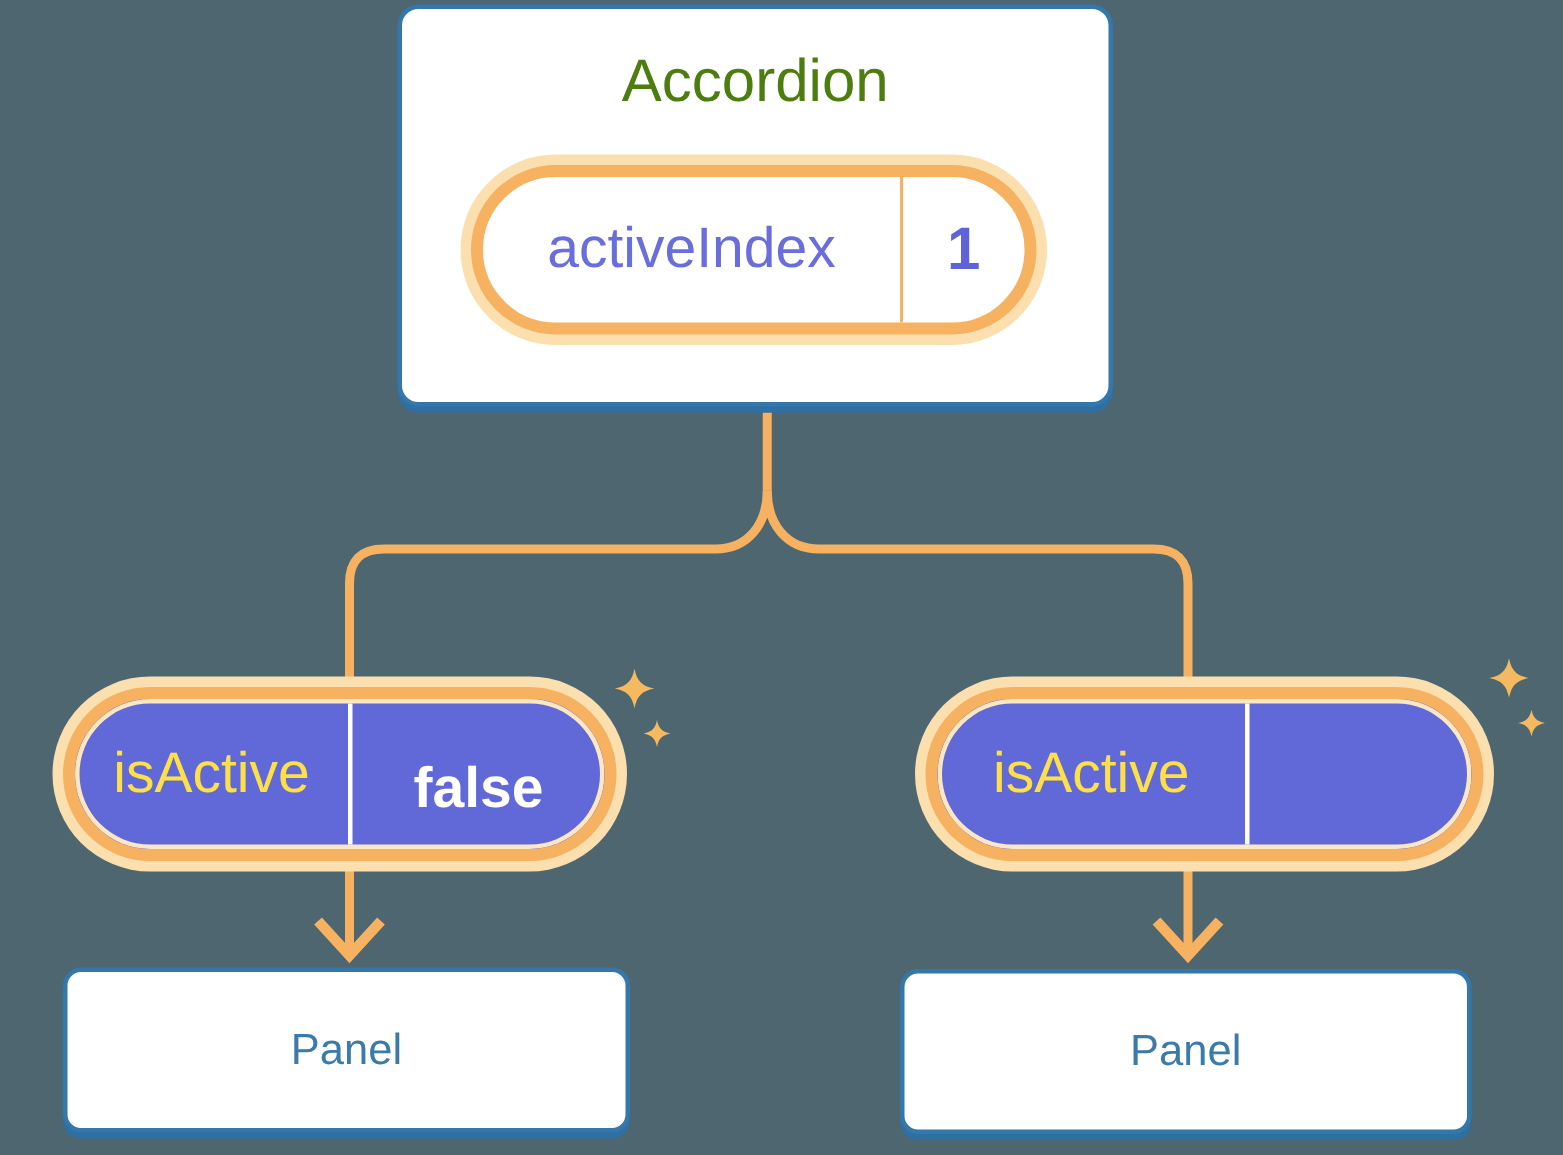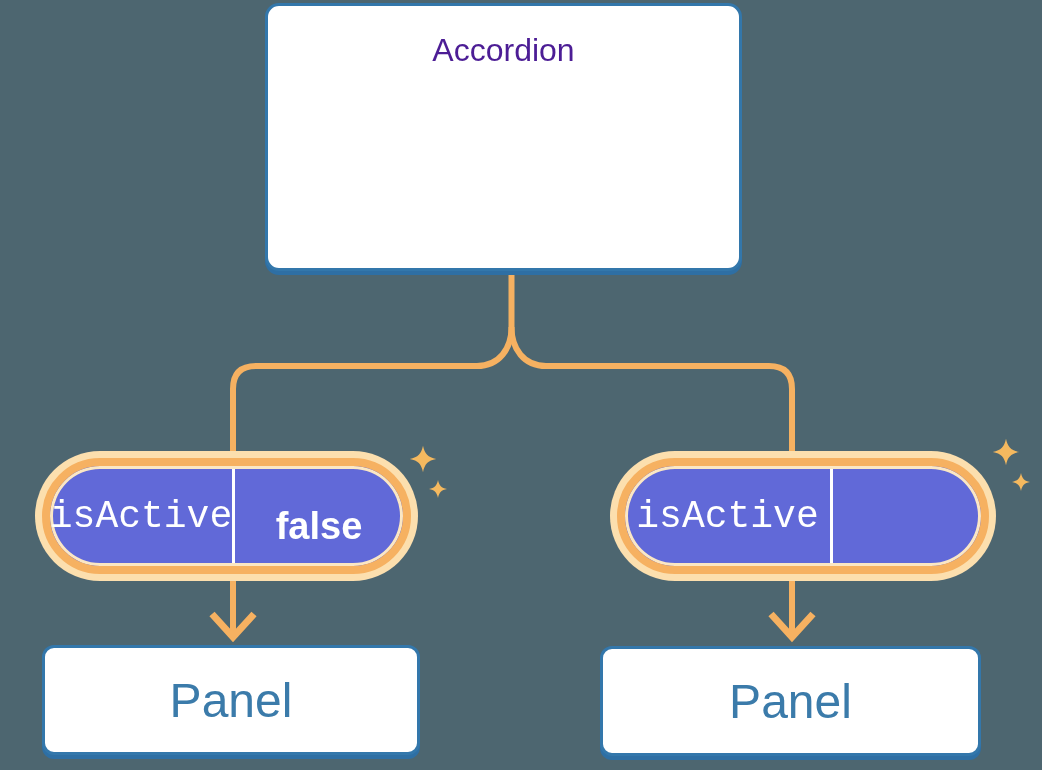--- a/index.html
+++ b/index.html
@@ -31,35 +31,35 @@
   }
   .accordion-box{
     left:265px; top:3px;
     width:477px; height:268px;
     display:flex;
     flex-direction:column;
     align-items:center;
   }
   .comp-title{
     margin-top:26px;
-    font-size:32px;
+    font-size:40px;
     font-weight:500;
-    color:#4c1d95;
+    color:#4d7c0f;
     letter-spacing:0;
   }
   .panel-box{
     display:flex;
     align-items:center;
     justify-content:center;
     border-radius:12px;
   }
   .panel-left{ left:42px;  top:645px; width:378px; height:110px; }
   .panel-right{ left:600px; top:646px; width:381px; height:110px; }
   .panel-label{
-    font-size:48px;
+    font-size:29px;
     font-weight:500;
     color:#3B7BAA;
   }
   
   .pill{
     position:absolute;
     box-sizing:border-box;
     border-radius:999px;
     border:8px solid #F6B161;
     box-shadow:0 0 0 7px #FCDFAE;
@@ -92,21 +92,21 @@
     width:2px;
     background:#F6B161;
   }
   .pill-prop .pill-sep{
     width:3px;
     background:#ffffff;
     margin:3px 0;
   }
   .state-label{ font-size:38px; color:#6A6EDC; }
   .state-value{ font-size:40px; font-weight:700; color:#5F63D8; }
-  .prop-label{ font-size:38px; color:#ffffff;font-family:Liberation Mono, monospace; }
+  .prop-label{ font-size:38px; color:#fde047; }
   .prop-value{ font-size:38px; font-weight:700; color:#ffffff; }
 </style>
 </head>
 <body>
 
 <div class="canvas">
 
   <svg class="overlay" viewBox="0 0 1042 770" aria-hidden="true">
     <g stroke="#F6B161" stroke-width="6" fill="none">
 
@@ -143,20 +143,29 @@
       <g transform="translate(1021,482) scale(0.75)">
         <path d="M0,-12 C1.5,-4.5 4.5,-1.5 12,0 C4.5,1.5 1.5,4.5 0,12 C-1.5,4.5 -4.5,1.5 -12,0 C-4.5,-1.5 -1.5,-4.5 0,-12 Z"></path>
       </g>
     </g>
   </svg>
 
   <div class="comp-box accordion-box">
     <div class="comp-title">Accordion</div>
   </div>
 
+  <div class="pill pill-state">
+    <div class="pill-section sec-label">
+      <span class="state-label">activeIndex</span>
+    </div>
+    <div class="pill-sep"></div>
+    <div class="pill-section sec-value">
+      <span class="state-value">1</span>
+    </div>
+  </div>
 
   <div class="pill pill-prop pill-prop-left">
     <div class="pill-section sec-label">
       <span class="prop-label">isActive</span>
     </div>
     <div class="pill-sep"></div>
     <div class="pill-section sec-value">
       <span class="prop-value">false</span>
     </div>
   </div>

